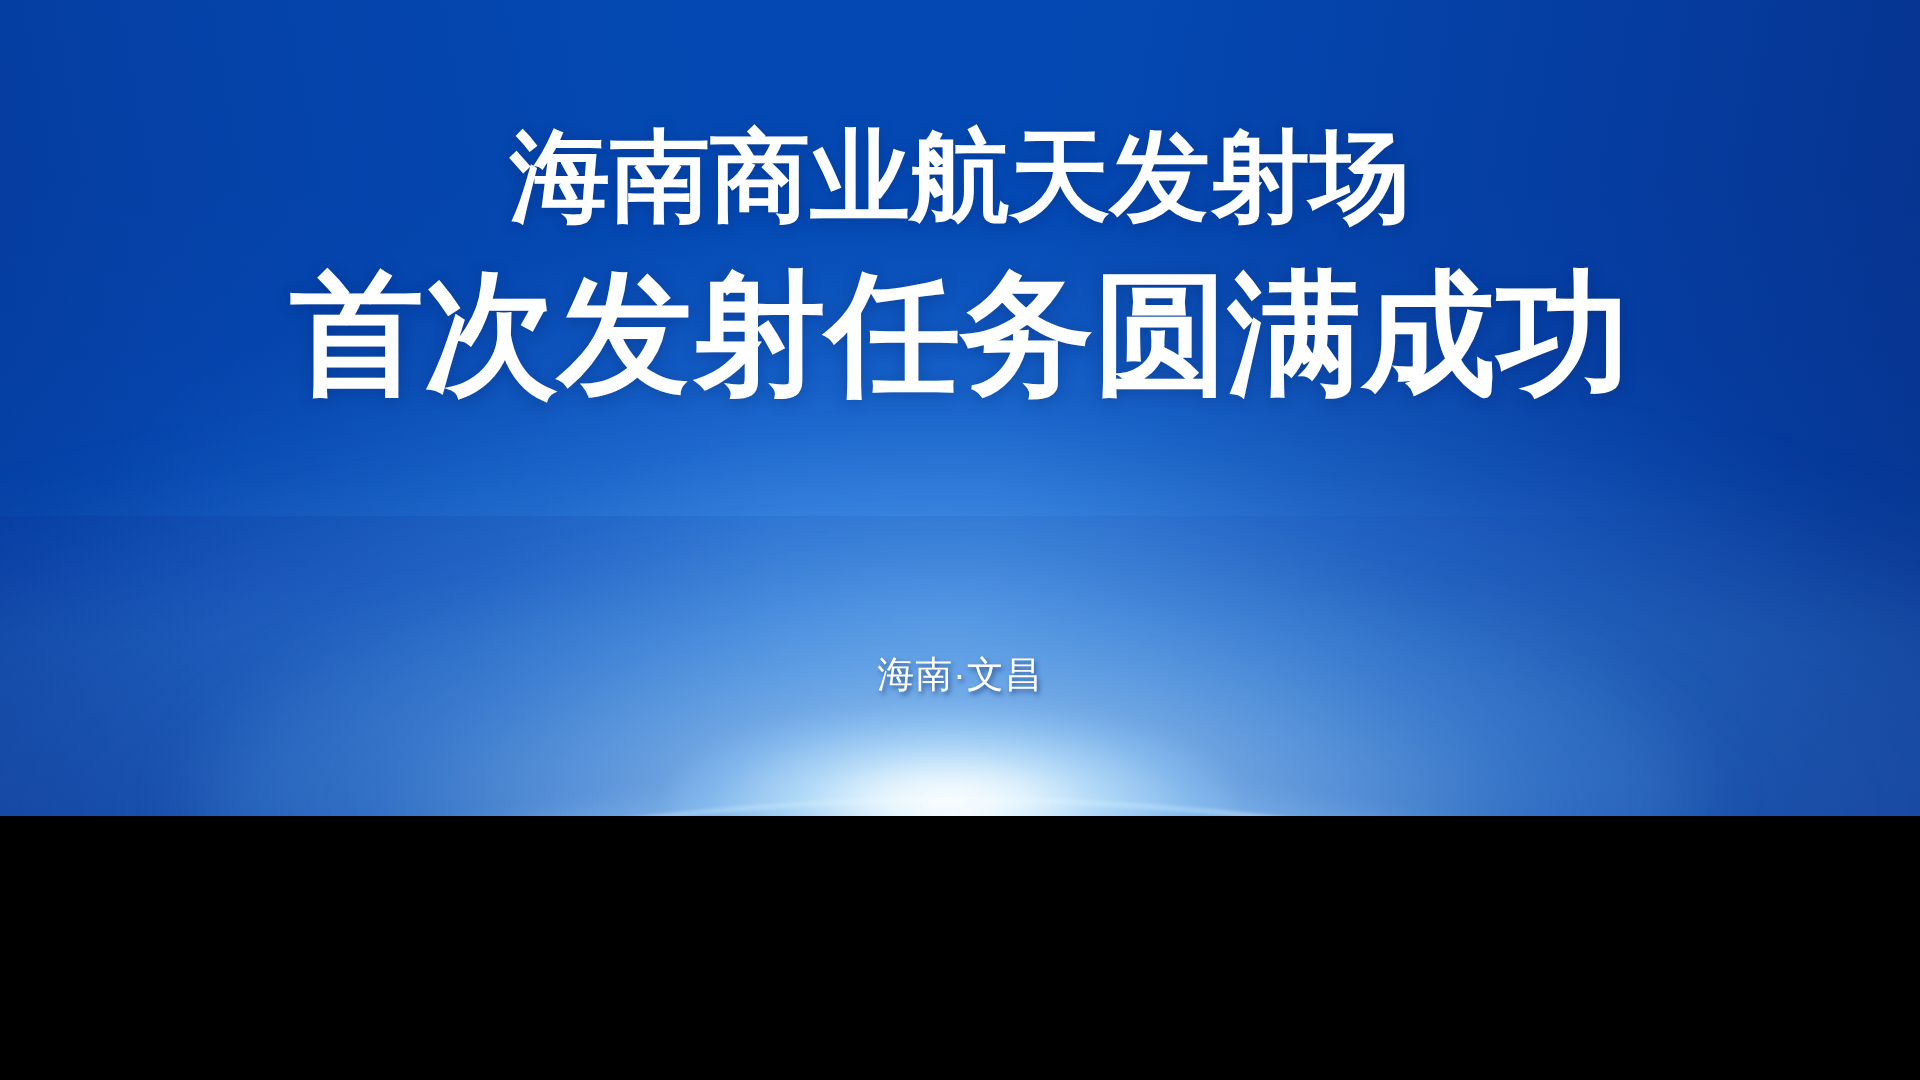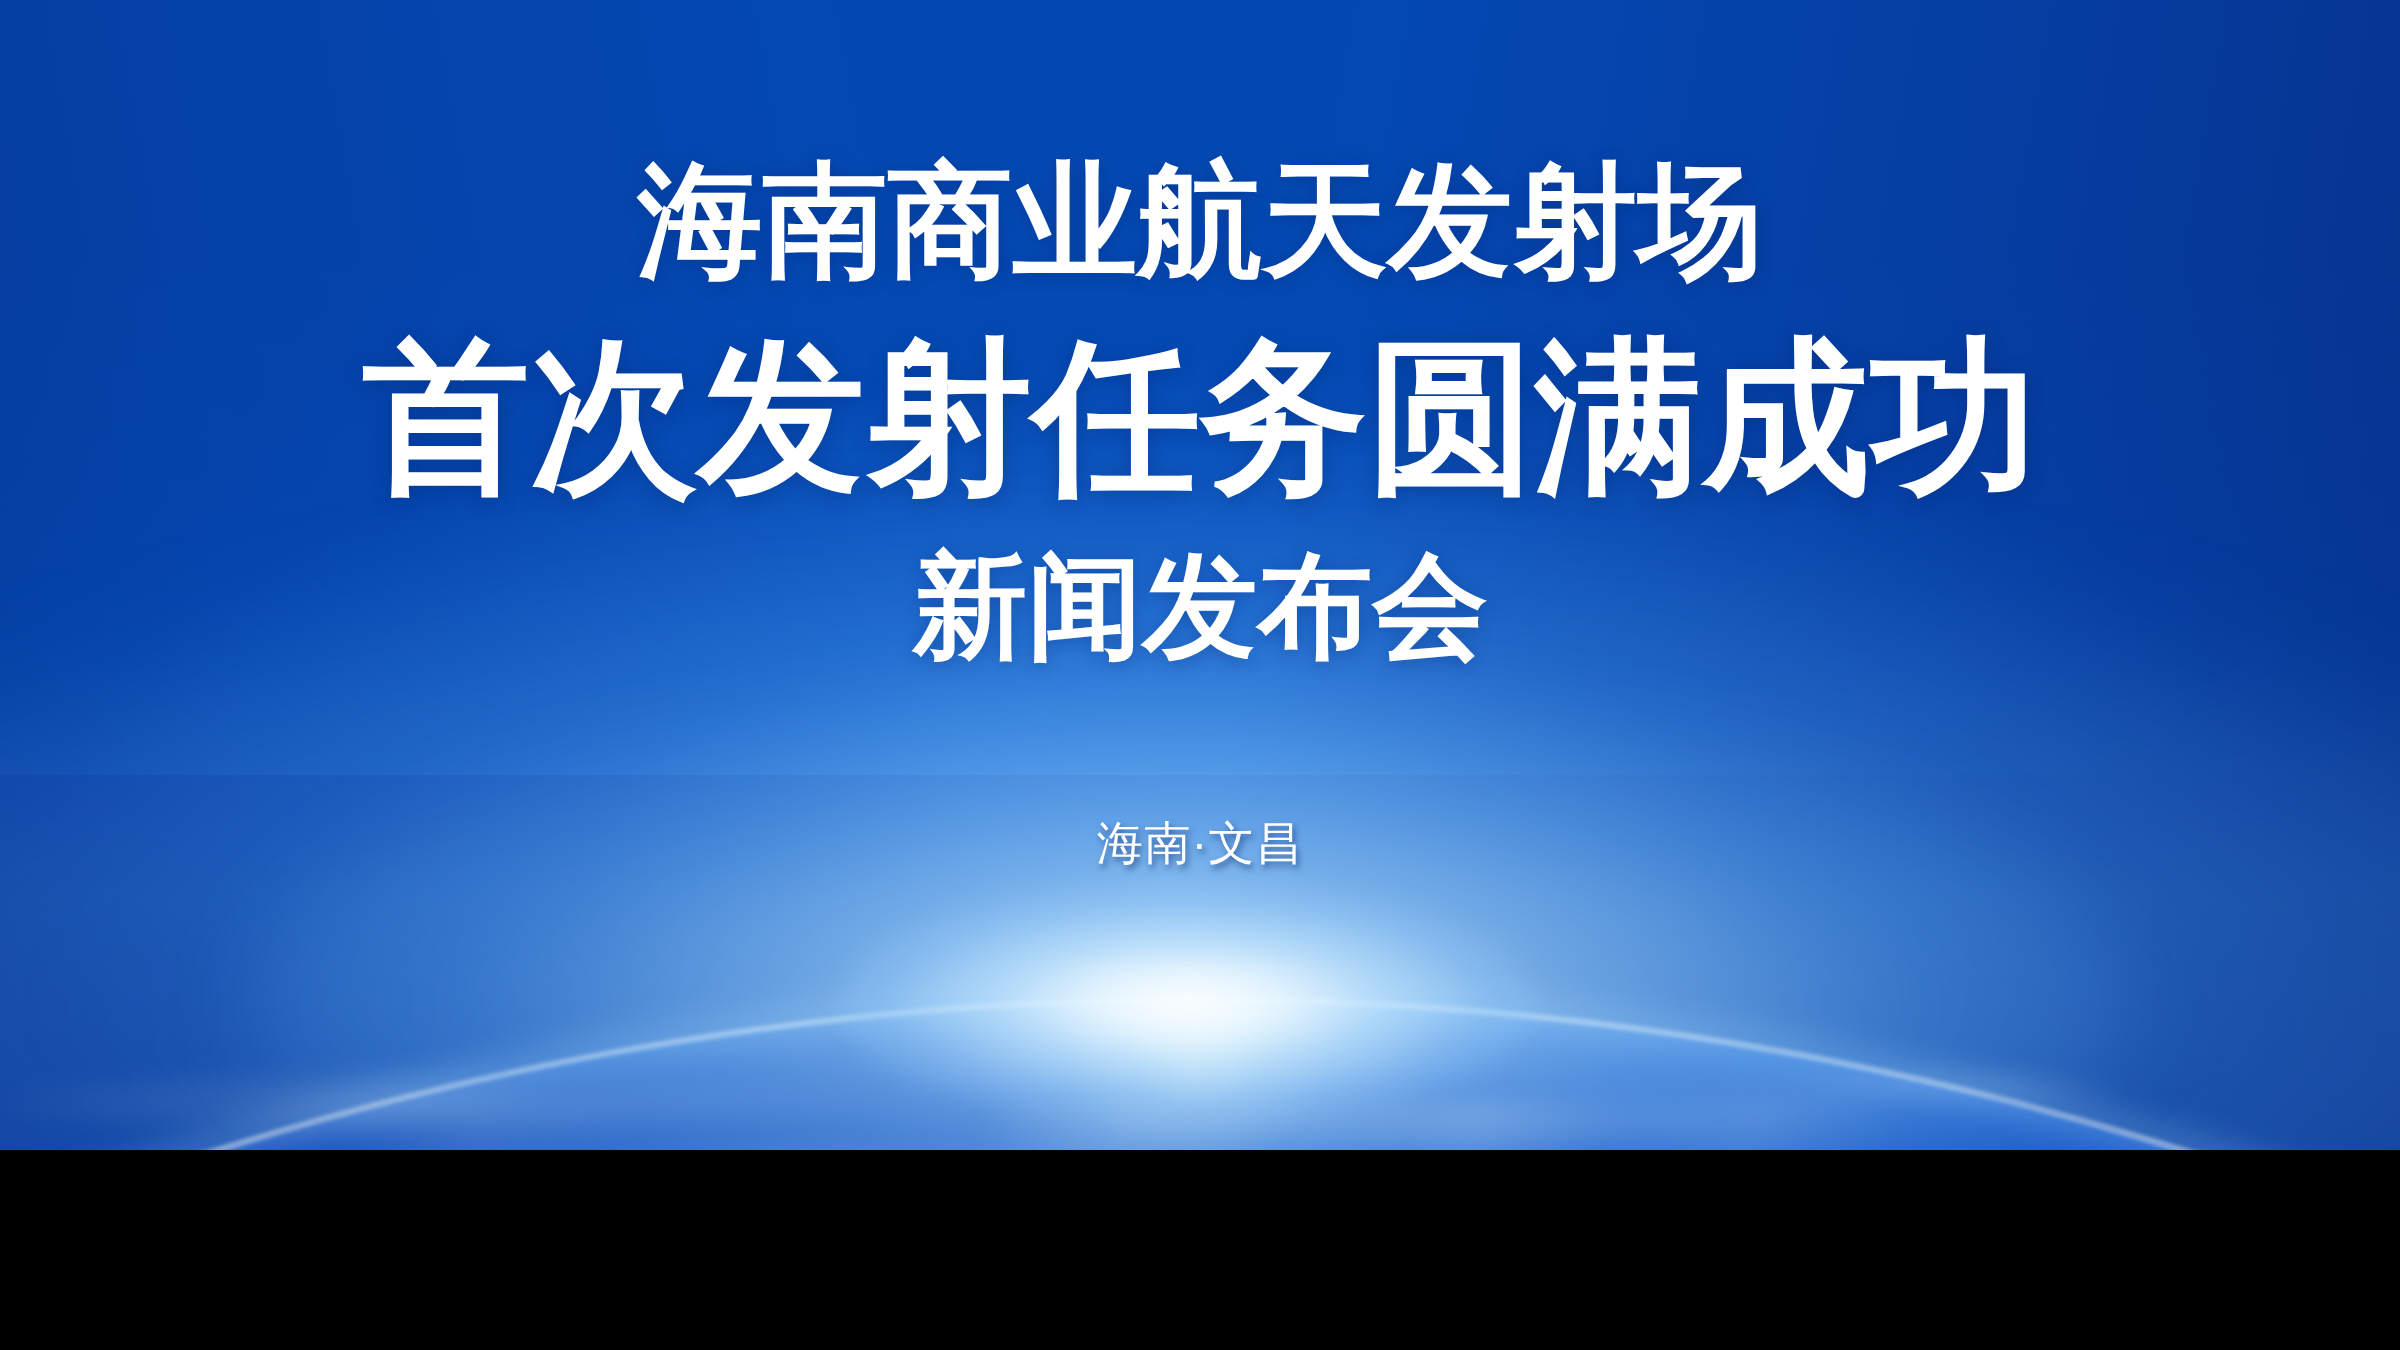--- a/index.html
+++ b/index.html
@@ -3,21 +3,21 @@
 <meta charset="utf-8">
 <style>
   html, body {
     margin: 0;
     padding: 0;
     background: #000;
   }
   #slide {
     position: relative;
     width: 1920px;
-    height: 920px;
+    height: 816px;
     overflow: hidden;
     background: #0449b3;
     font-family: "Liberation Sans", sans-serif;
   }
 
   
   .sky {
     position: absolute;
     inset: 0;
     background:
@@ -267,17 +267,16 @@
   <div class="streaks"></div>
   <div class="deep-shade"></div>
   <div class="limb-rim-soft"></div>
   <div class="limb-rim"></div>
   <div class="sun-halo"></div>
   <div class="sun-core"></div>
 
   <div class="text-layer">
     <div id="title-line-1" class="title-serif">海南商业航天发射场</div>
     <div id="title-line-2" class="title-serif">首次发射任务圆满成功</div>
-    <div id="title-line-3" class="title-serif">新闻发布会</div>
     <div id="location">海南·文昌</div>
   </div>
 
 </div>
 
 </body></html>

